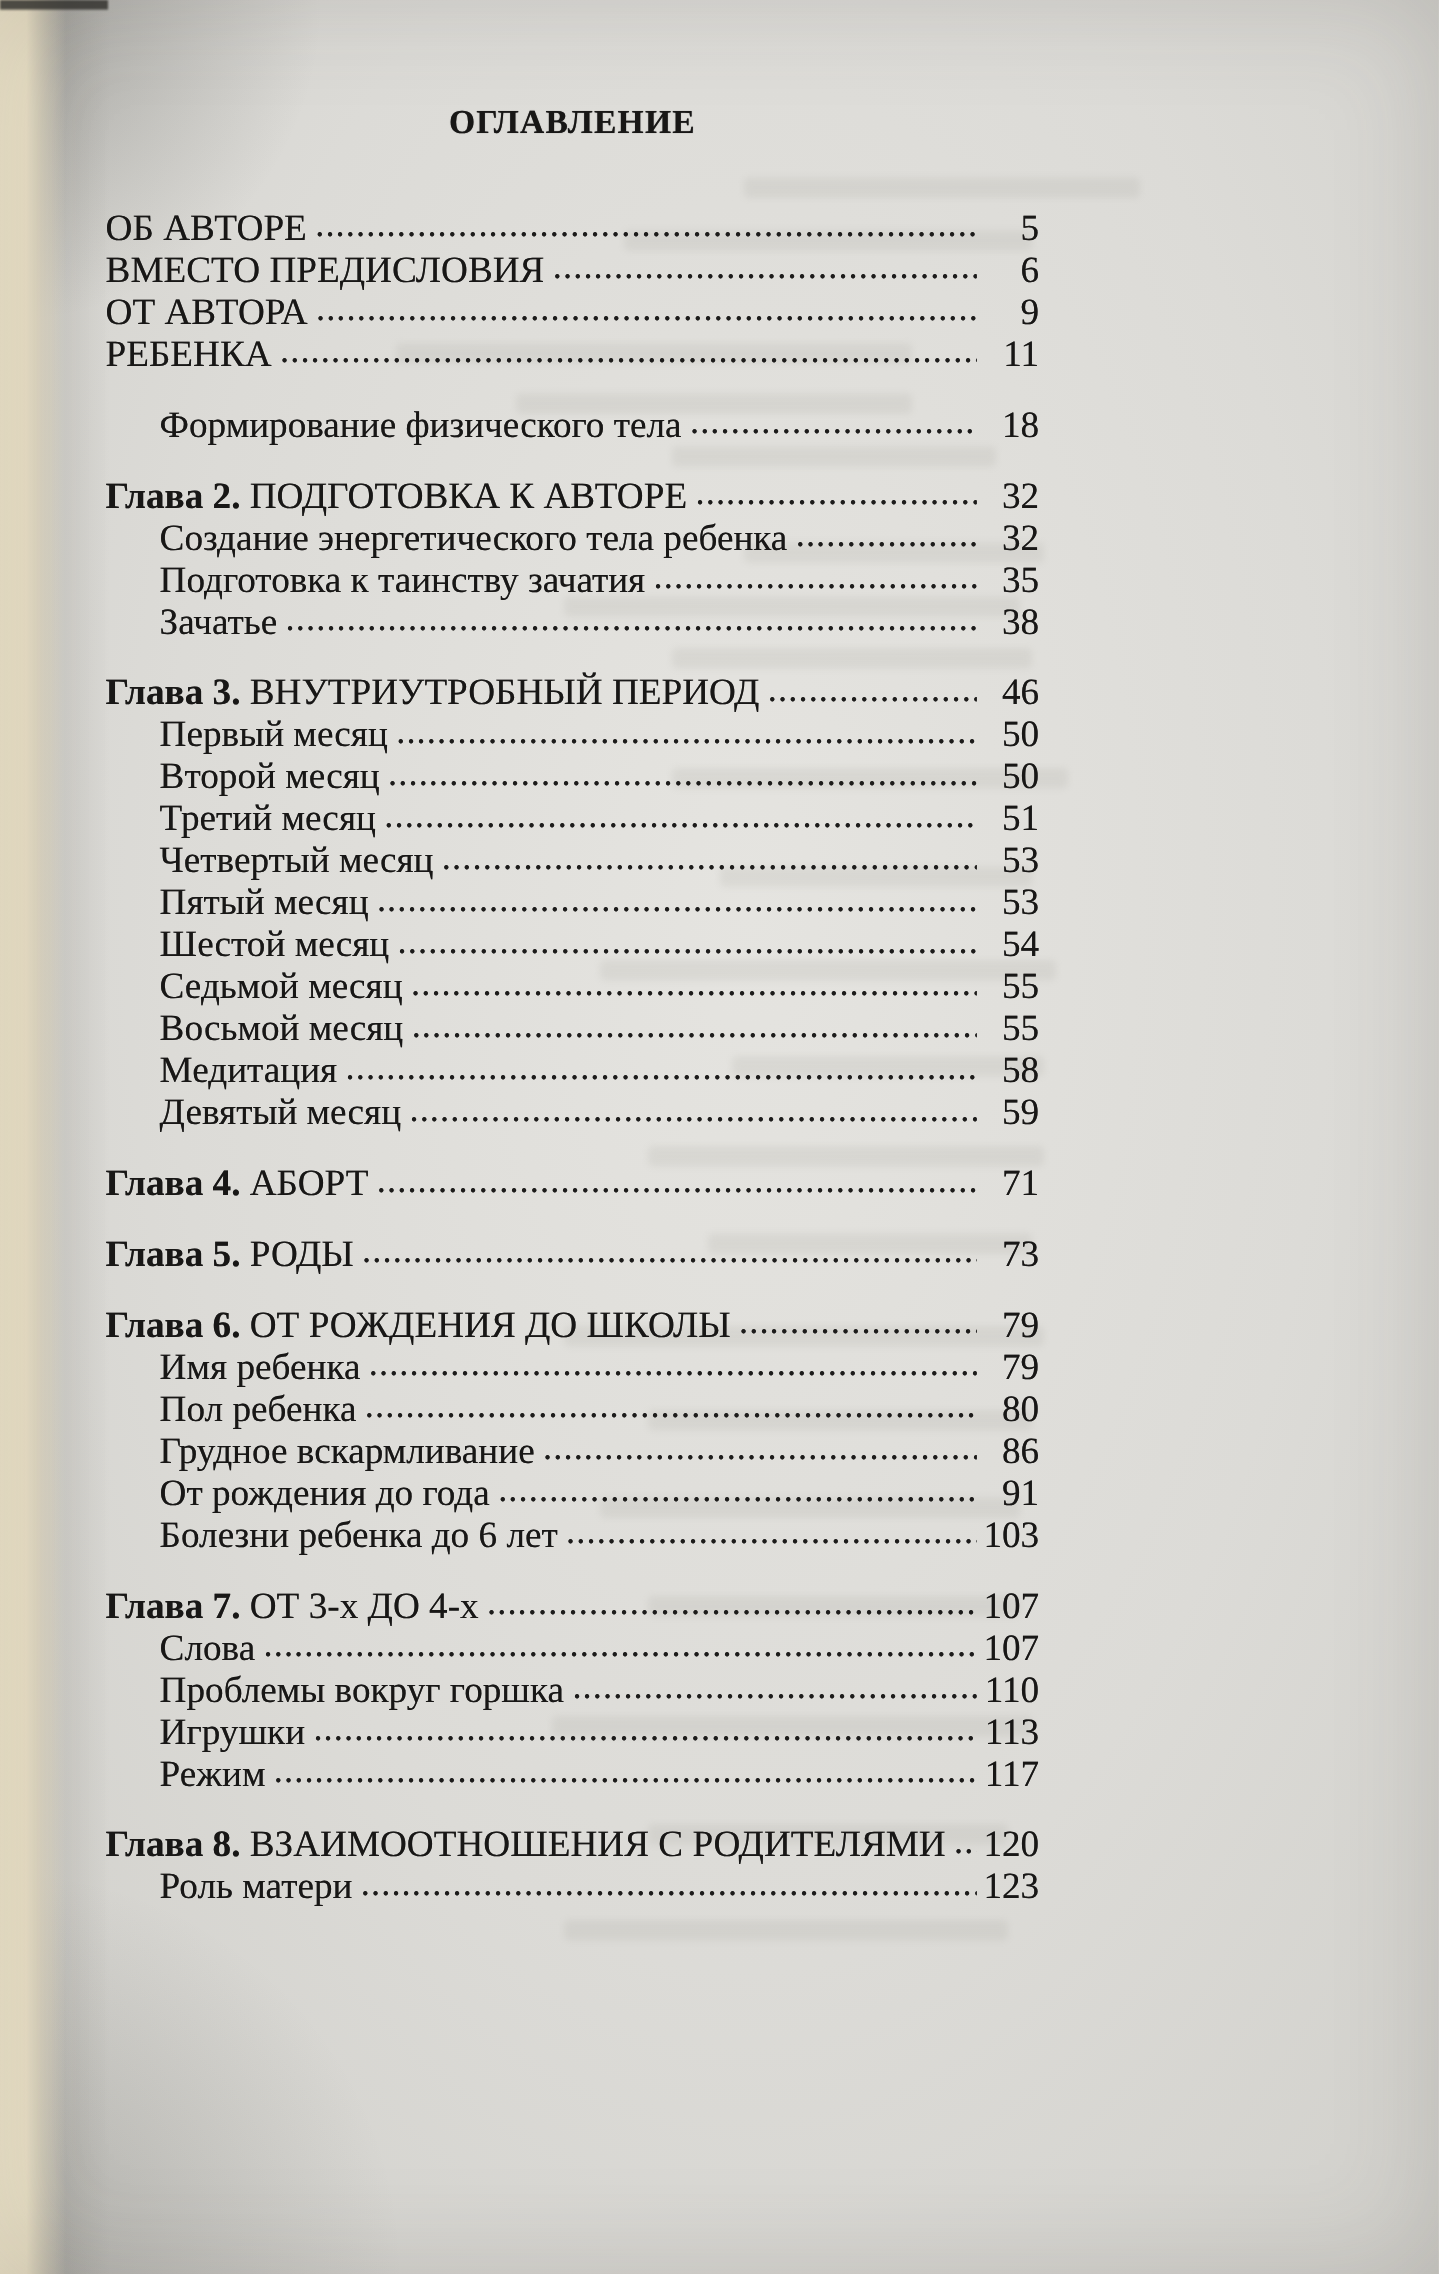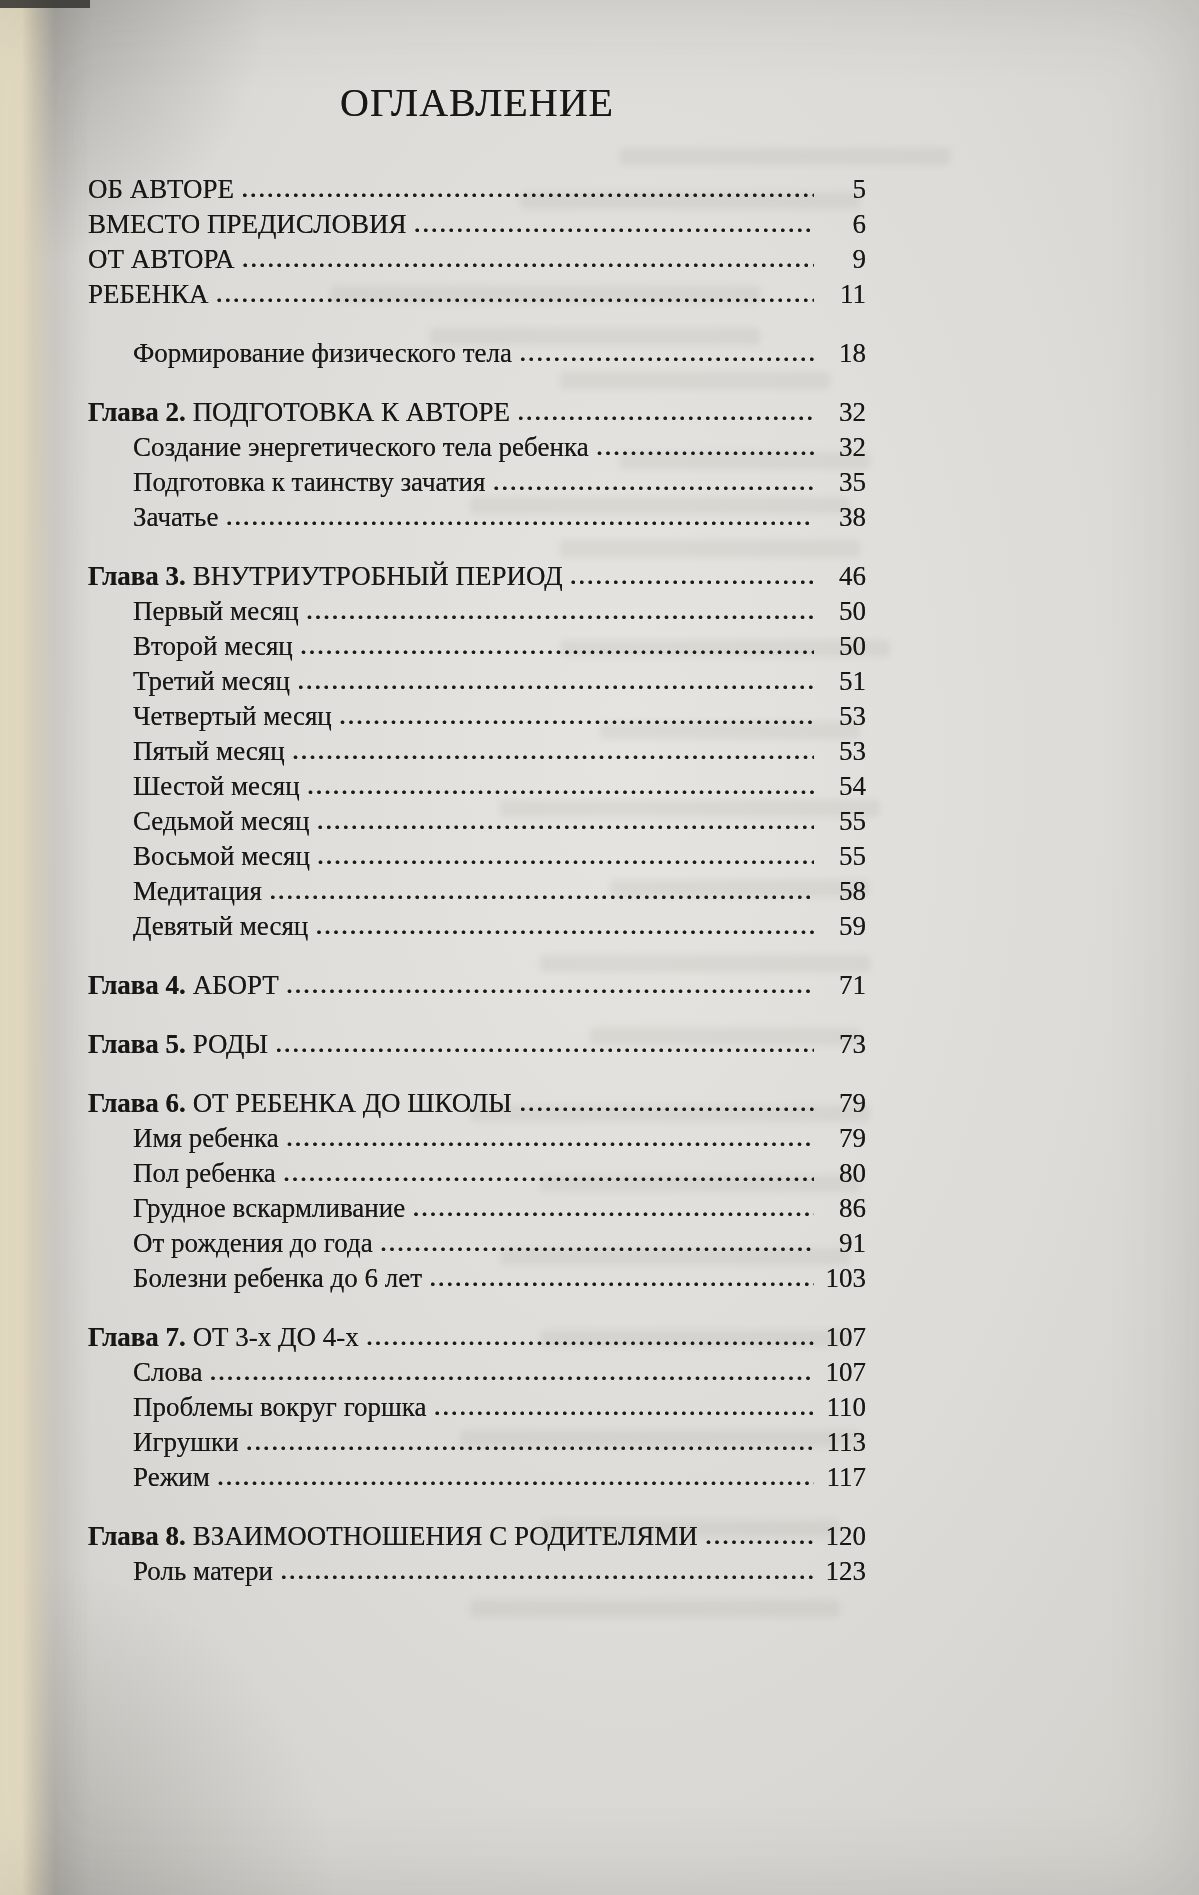--- a/index.html
+++ b/index.html
@@ -35,27 +35,27 @@
   }
   
   .content {
     position: absolute; left: 88px; top: 0;
     width: 778px; z-index: 1;
     color: #181716;
   }
   .page-title {
     margin: 80px 0 46px 0;
     text-align: center;
-    font-size: 40px; line-height: 46px;
-    font-weight: 400; letter-spacing: 1px;
+    font-size: 28px; line-height: 46px;
+    font-weight: 700; letter-spacing: 1px;
     text-shadow: 0 0 .6px rgba(20,20,20,.75);
   }
   .row {
     display: flex; align-items: center;
-    font-size: 27px; line-height: 35px;
+    font-size: 31px; line-height: 35px;
     white-space: nowrap;
     text-shadow: 0 0 .5px rgba(20,20,20,.7);
   }
   .row .label { white-space: nowrap; }
   .chapnum { font-weight: 700; }
   .row.sub { padding-left: 45px; }
   .leader {
     flex: 1 1 auto; overflow: hidden; white-space: nowrap;
     margin: 0 4px 0 8px;
     letter-spacing: 3px; font-weight: 700; font-size: 22px;
@@ -233,21 +233,21 @@
 </div>
         <div class="block">
   <div class="row">
     <span class="label"><b class="chapnum">Глава 5.&nbsp;</b><span class="txt">РОДЫ</span></span>
     <span class="leader"></span>
     <span class="pagenum">73</span>
   </div>
 </div>
         <div class="block">
   <div class="row">
-    <span class="label"><b class="chapnum">Глава 6.&nbsp;</b><span class="txt">ОТ РЕБЕНКА ДО ШКОЛЫ</span></span>
+    <span class="label"><b class="chapnum">Глава 6.&nbsp;</b><span class="txt">ОТ РОЖДЕНИЯ ДО ШКОЛЫ</span></span>
     <span class="leader"></span>
     <span class="pagenum">79</span>
   </div>
 
   <div class="row sub">
     <span class="label"><span class="txt">Имя ребенка</span></span>
     <span class="leader"></span>
     <span class="pagenum">79</span>
   </div>
 

